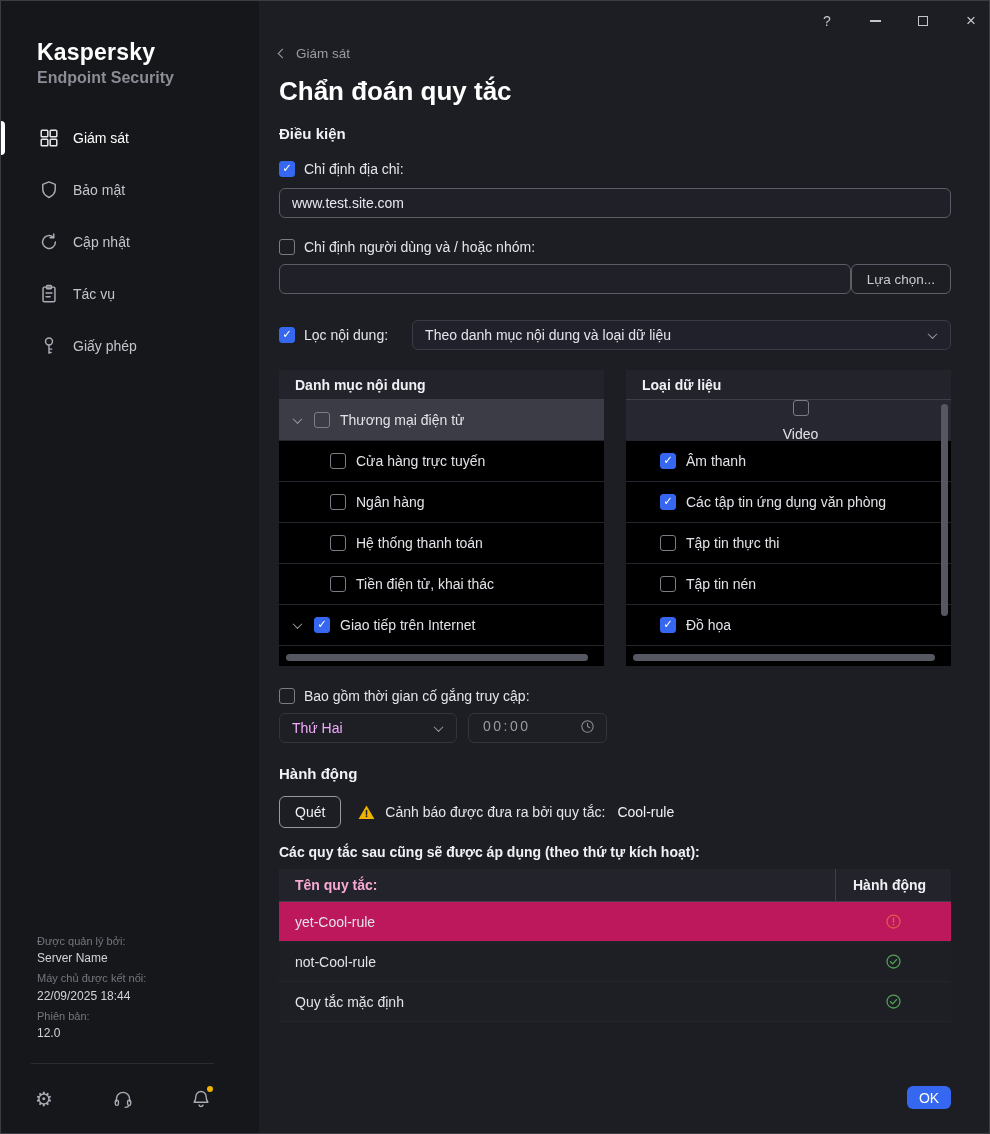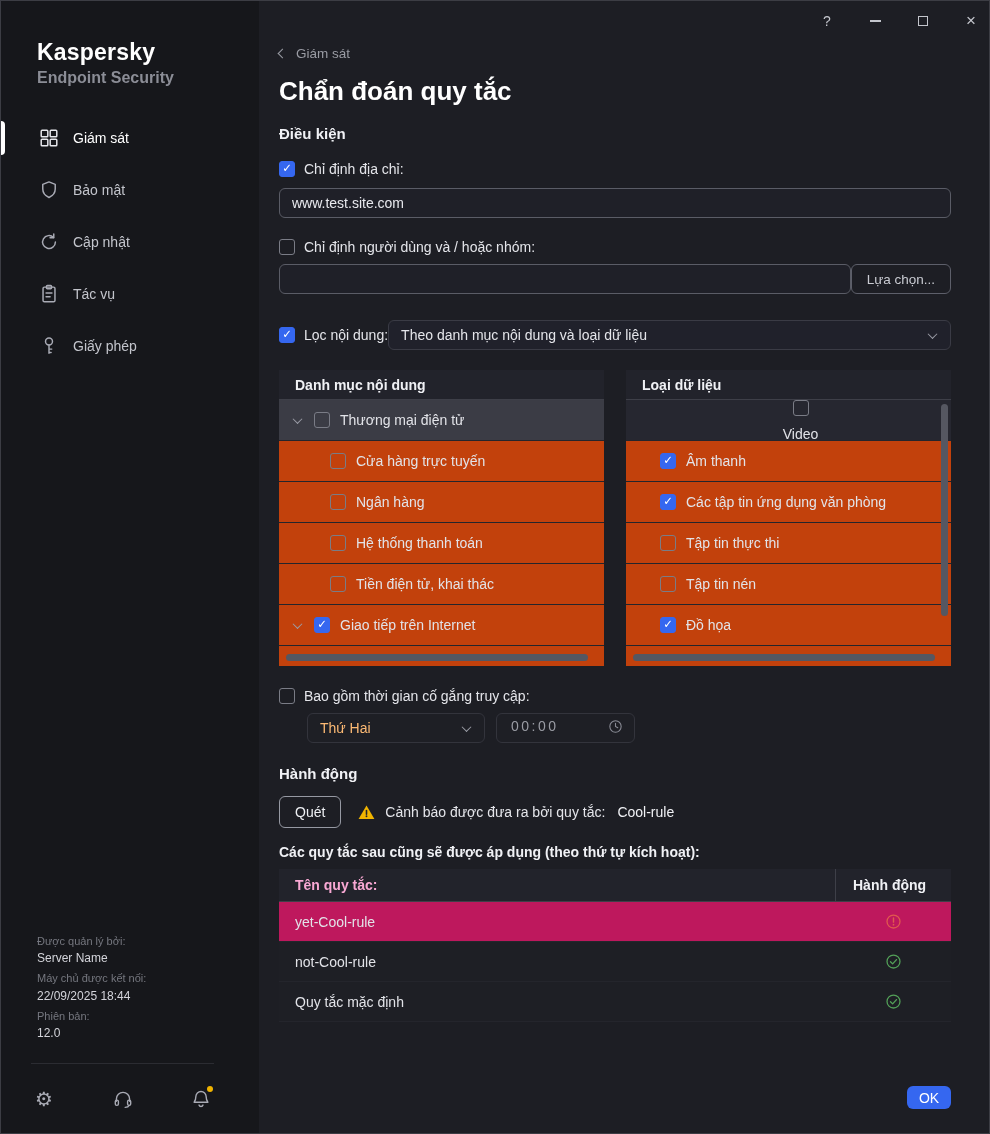--- a/index.html
+++ b/index.html
@@ -76,42 +76,42 @@
   .row-users-input .text-input { flex:1; }
   .btn-outline { height:30px; padding:0 15px; border:1px solid #5d5f6a; border-radius:6px;
     background:transparent; color:#c9cbd2; font-size:13.5px; font-family:inherit; cursor:pointer;
     white-space:nowrap; }
 
   .row-filter { margin-top:26px; display:flex; align-items:center; }
   .select-box { height:30px; background:#20212b; border:1px solid #3a3b45; border-radius:6px;
     display:flex; align-items:center; justify-content:space-between; padding:0 12px;
     font-size:14px; color:#e4e5ea; cursor:pointer; }
   .select-box .chev { color:#9a9ca6; margin-right:2px; }
-  .filter-select { flex:1; margin-left:0; }
+  .filter-select { flex:1; margin-left:24px; }
 
   .panels { margin-top:20px; display:flex; gap:22px; height:296px; }
-  .panel { flex:1; background:#c2410c; position:relative; overflow:hidden; }
+  .panel { flex:1; background:#000000; position:relative; overflow:hidden; }
   .panel-header { height:30px; display:flex; align-items:center; padding:0 16px;
     font-size:14px; font-weight:bold; color:#f0f1f5; background:#22232b;
     border-bottom:1px solid #3e3f48; }
   .list-row { height:41px; display:flex; align-items:center; gap:10px; padding:0 10px 0 11px;
     border-bottom:1px solid #24252c; font-size:14px; color:#e2e3e8; cursor:pointer; }
   .list-row .tree-chev { width:14px; display:flex; justify-content:center; color:#9a9ca6; }
   .list-row.indent { padding-left:51px; }
   .list-row.selected { background:#3b3c45; }
   .list-row.hl { background:#262730; }
   .hscroll { position:absolute; bottom:5px; left:7px; right:7px; height:7px; }
   .hscroll .thumb { height:7px; width:97%; border-radius:4px; background:#555761; }
   .vscroll-thumb { position:absolute; top:34px; right:3px; width:7px; height:212px;
     border-radius:4px; background:#555761; }
 
   .row-time-cb { margin-top:20px; }
   .row-time-inputs { margin-top:7px; display:flex; gap:11px; }
   .day-select { width:178px; }
-  .select-box.disabled { background:#1e1f25; border-color:#33343c; color:#fdba74;margin-left:28px; }
+  .select-box.disabled { background:#1e1f25; border-color:#33343c; color:#f0abfc; }
   .time-box { width:139px; height:30px; background:#1e1f25; border:1px solid #33343c;
     border-radius:6px; display:flex; align-items:center; justify-content:space-between;
     padding:0 10px 4px 14px; color:#9a9ca4; font-size:14px; letter-spacing:2.5px; }
   .time-box svg { stroke:#8a8c96; fill:none; stroke-width:1.5; stroke-linecap:round; }
 
   .action-heading { margin-top:22px; }
   .row-action { margin-top:14px; display:flex; align-items:center; }
   .btn-quet { height:32px; padding:0 15px; border:1px solid #9699a3; border-radius:6px;
     background:transparent; color:#eef0f4; font-size:14px; font-family:inherit; cursor:pointer; }
   .warn-icon { margin-left:16px; display:flex; }

